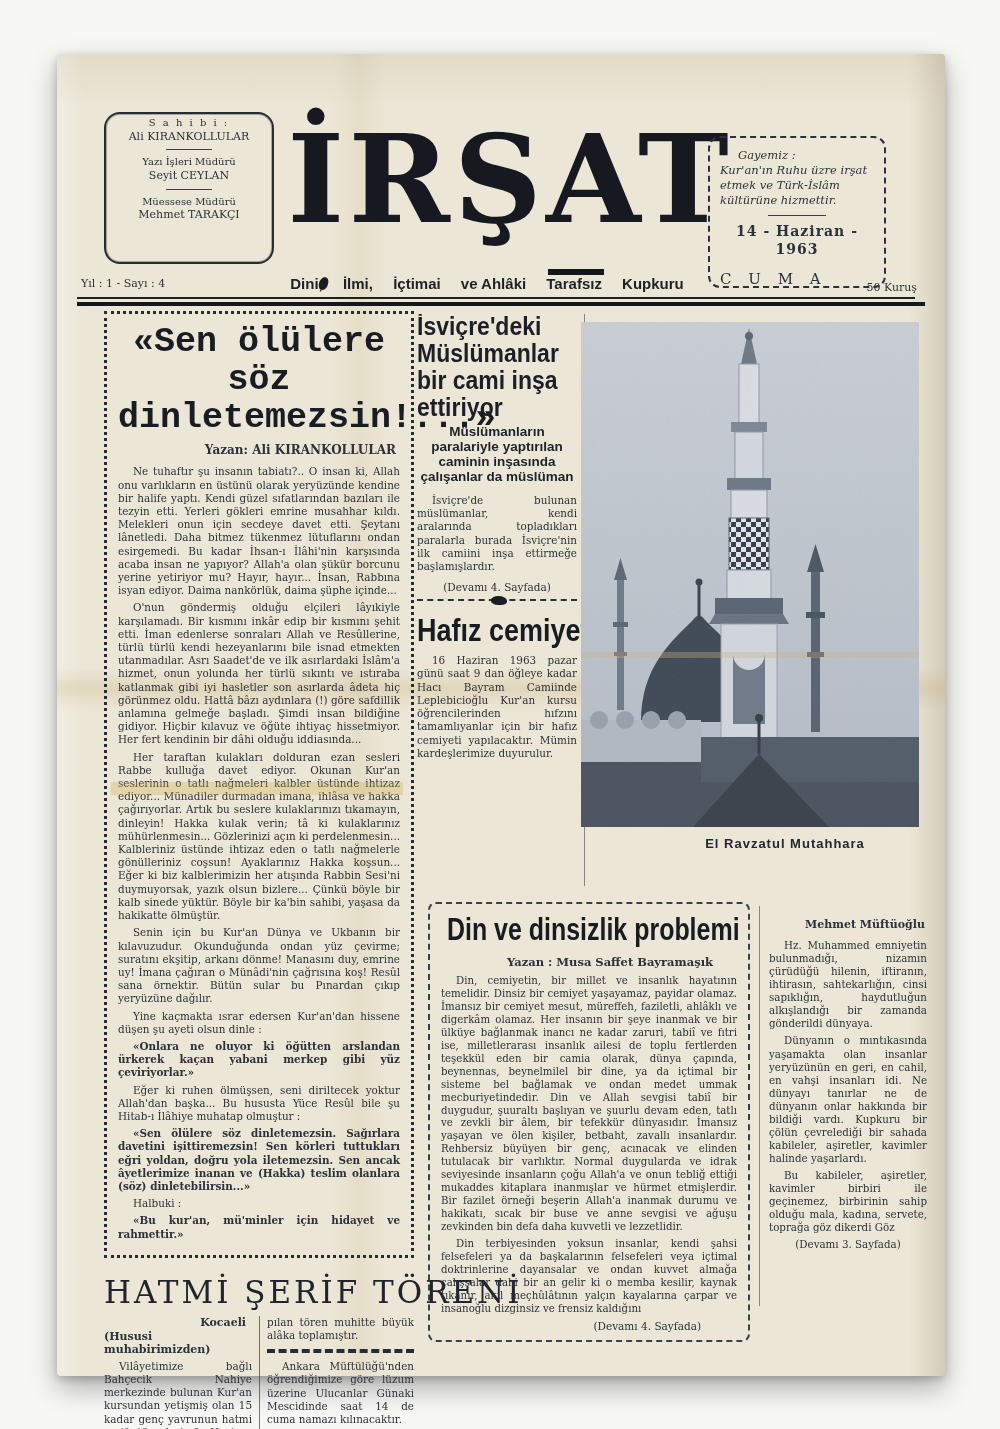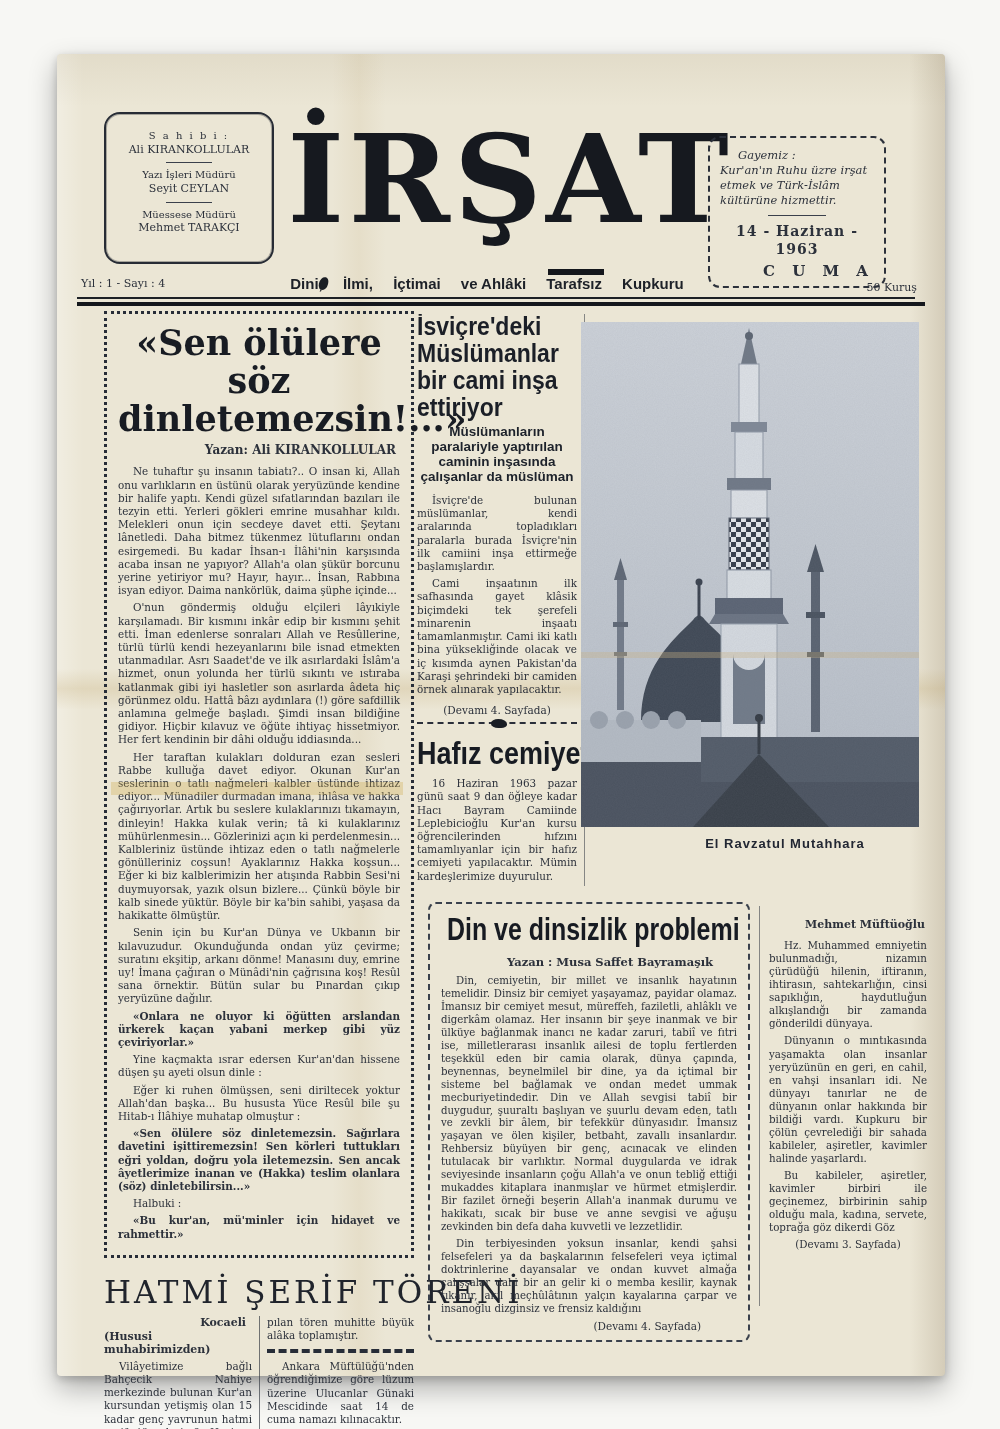--- a/index.html
+++ b/index.html
@@ -20,63 +20,63 @@
       linear-gradient(90deg, rgba(255,255,255,0.3) 0%, rgba(0,0,0,0) 3%, rgba(0,0,0,0) 96%, rgba(120,100,70,0.20) 100%);
     box-shadow:0 12px 28px rgba(0,0,0,0.30), 0 3px 8px rgba(0,0,0,0.18);
     border-radius:4px;
     color:#2c313b;
   }
   
   .imprint-box{
     position:absolute;left:47px;top:58px;width:170px;height:152px;
     border:2.5px solid #272c35;border-radius:16px;
     box-shadow:inset 0 0 0 1px rgba(39,44,53,0.35);
-    text-align:center;padding-top:16px;box-sizing:border-box;
+    text-align:center;padding-top:3px;box-sizing:border-box;
     font-size:10px;line-height:1.25;
   }
   .imprint-box .lbl{letter-spacing:2px;}
   .imprint-box .nm{font-weight:normal;font-size:11px;margin-bottom:2px;}
   .imprint-div{width:46px;height:1px;background:#3a404b;margin:6px auto;}
   .logo{
     position:absolute;left:218px;top:64px;width:470px;
     font-family:"DejaVu Serif", serif;font-weight:bold;
     font-size:122px;line-height:1;letter-spacing:4px;color:#16191f;
     text-align:center;
   }
   .purpose-box{
     position:absolute;left:651px;top:82px;width:178px;height:152px;
     border:2px dashed #2c313b;border-radius:12px;
     box-sizing:border-box;padding:10px 10px 0 10px;
     font-style:italic;font-size:11.5px;line-height:1.3;text-align:left;
   }
   .purpose-box .p-label{margin-left:18px;}
   .purpose-div{width:58px;height:1.5px;background:#3a404b;margin:7px auto 6px auto;}
   .purpose-date{font-style:normal;font-weight:bold;font-size:14px;text-align:center;letter-spacing:1px;}
-  .purpose-day{font-style:normal;font-weight:bold;font-size:15px;text-align:right;letter-spacing:6px;margin-top:3px;}
+  .purpose-day{font-style:normal;font-weight:normal;font-size:15px;text-align:left;letter-spacing:6px;margin-top:11px;}
   .info-row{position:absolute;left:0;top:221px;width:100%;height:20px;font-size:11px;}
   .issue-no{position:absolute;left:24px;top:2px;text-align:right;}
   .motto{
     position:absolute;left:120px;top:0;width:620px;text-align:center;
     font-family:"Liberation Sans", sans-serif;font-weight:bold;font-size:15px;color:#1d2128;
   }
   .motto span{display:inline-block;margin:0 8px;position:relative;}
   .motto .bar-over{position:absolute;left:2px;top:-6px;width:56px;height:6px;background:#14171c;}
   .ink-blot{position:absolute;left:262px;top:2px;width:9px;height:13px;background:#1a1e24;border-radius:60% 40% 55% 45%;transform:rotate(12deg);}
   .price{position:absolute;right:28px;top:6px;font-size:11px;}
   .rule-thin{position:absolute;left:20px;top:243px;width:838px;height:2px;background:#1d2126;}
   .rule-thick{position:absolute;left:20px;top:248px;width:848px;height:4px;background:#14171c;}
   
   .left-col{position:absolute;left:47px;top:257px;width:310px;}
   .lead-box{
     border:3px dotted #272d38;padding:8px 11px 10px 11px;position:relative;
     box-sizing:border-box;
   }
   .lead-head{
     font-weight:bold;font-size:35px;line-height:1.08;text-align:center;
-    color:#181c23;margin:2px 0 6px 0;
+    color:#181c23;margin:2px 0 6px 0;font-family:Liberation Mono, monospace;
   }
   .lead-byline{text-align:right;font-weight:bold;font-size:12px;margin:0 4px 8px 0;}
   .body-p{font-size:10.4px;line-height:1.27;text-align:justify;margin:0 0 4px 0;text-indent:15px;}
   .body-p.bq{font-weight:bold;text-indent:15px;}
   .stain{position:absolute;left:4px;top:468px;width:96%;height:13px;background:rgba(205,170,70,0.30);pointer-events:none;}
   .hatmi{margin-top:16px;}
   .hatmi-head{
     font-size:31px;font-weight:normal;letter-spacing:3px;color:#20242c;
     text-align:center;margin:0 0 6px 0;white-space:nowrap;
   }
@@ -186,22 +186,22 @@
     <div class="lead-box">
       <div class="lead-head">
         <div>«Sen ölülere söz</div>
         <div>dinletemezsin!...»</div>
       </div>
       <div class="lead-byline">Yazan: Ali KIRANKOLLULAR</div>
       <p class="body-p">Ne tuhaftır şu insanın tabiatı?.. O insan ki, Allah onu varlıkların en üstünü olarak yeryüzünde kendine bir halife yaptı. Kendi güzel sıfatlarından bazıları ile tezyin etti. Yerleri gökleri emrine musahhar kıldı. Melekleri onun için secdeye davet etti. Şeytanı lânetledi. Daha bitmez tükenmez lütuflarını ondan esirgemedi. Bu kadar İhsan-ı İlâhi'nin karşısında acaba insan ne yapıyor? Allah'a olan şükür borcunu yerine yetiriyor mu? Hayır, hayır... İnsan, Rabbına isyan ediyor. Daima nankörlük, daima şüphe içinde...</p>
       <p class="body-p">O'nun göndermiş olduğu elçileri lâyıkiyle karşılamadı. Bir kısmını inkâr edip bir kısmını şehit etti. İman edenlerse sonraları Allah ve Resûllerine, türlü türlü kendi hezeyanlarını bile isnad etmekten utanmadılar. Asrı Saadet'de ve ilk asırlardaki İslâm'a hizmet, onun yolunda her türlü sıkıntı ve ıstıraba katlanmak gibi iyi hasletler son asırlarda âdeta hiç görünmez oldu. Hattâ bâzı aydınlara (!) göre safdillik anlamına gelmeğe başladı. Şimdi insan bildiğine gidiyor. Hiçbir kılavuz ve öğüte ihtiyaç hissetmiyor. Her fert kendinin bir dâhi olduğu iddiasında...</p>
       <p class="body-p">Her taraftan kulakları dolduran ezan sesleri Rabbe kulluğa davet ediyor. Okunan Kur'an seslerinin o tatlı nağmeleri kalbler üstünde ihtizaz ediyor... Münadiler durmadan imana, ihlâsa ve hakka çağırıyorlar. Artık bu seslere kulaklarınızı tıkamayın, dinleyin! Hakka kulak verin; tâ ki kulaklarınız mühürlenmesin... Gözlerinizi açın ki perdelenmesin... Kalbleriniz üstünde ihtizaz eden o tatlı nağmelerle gönülleriniz coşsun! Ayaklarınız Hakka koşsun... Eğer ki biz kalblerimizin her atışında Rabbin Sesi'ni duymuyorsak, yazık olsun bizlere... Çünkü böyle bir kalb sinede yüktür. Böyle bir ka'bin sahibi, yaşasa da hakikatte ölmüştür.</p>
       <p class="body-p">Senin için bu Kur'an Dünya ve Ukbanın bir kılavuzudur. Okunduğunda ondan yüz çevirme; suratını ekşitip, arkanı dönme! Manasını duy, emrine uy! İmana çağıran o Münâdi'nin çağrısına koş! Resûl sana örnektir. Bütün sular bu Pınardan çıkıp yeryüzüne dağılır.</p>
+      <p class="body-p">Yine kaçmakta ısrar edersen Kur'an'dan hissene düşen şu ayeti olsun dinle :</p>
       <p class="body-p bq">«Onlara ne oluyor ki öğütten arslandan ürkerek kaçan yabani merkep gibi yüz çeviriyorlar.»</p>
-      <p class="body-p">Yine kaçmakta ısrar edersen Kur'an'dan hissene düşen şu ayeti olsun dinle :</p>
       <p class="body-p">Eğer ki ruhen ölmüşsen, seni diriltecek yoktur Allah'dan başka... Bu hususta Yüce Resûl bile şu Hitab-ı İlâhiye muhatap olmuştur :</p>
       <p class="body-p bq">«Sen ölülere söz dinletemezsin. Sağırlara davetini işittiremezsin! Sen körleri tuttukları eğri yoldan, doğru yola iletemezsin. Sen ancak âyetlerimize inanan ve (Hakka) teslim olanlara (söz) dinletebilirsin...»</p>
       <p class="body-p">Halbuki :</p>
       <p class="body-p bq">«Bu kur'an, mü'minler için hidayet ve rahmettir.»</p>
       <div class="stain"></div>
     </div>
 
     <div class="hatmi">
       <h2 class="hatmi-head">HATMİ ŞERİF TÖRENİ</h2>
       <div class="hatmi-cols">
@@ -218,21 +218,20 @@
 
         </div>
       </div>
     </div>
   </div>
 
   <div class="mid-col">
     <h3 class="mid-head">İsviçre'deki Müslümanlar bir cami inşa ettiriyor</h3>
     <div class="mid-sub">Müslümanların paralariyle yaptırılan caminin inşasında çalışanlar da müslüman</div>
     <p class="body-p">İsviçre'de bulunan müslümanlar, kendi aralarında topladıkları paralarla burada İsviçre'nin ilk camiini inşa ettirmeğe başlamışlardır.</p>
-    <p class="body-p">Cami inşaatının ilk safhasında gayet klâsik biçimdeki tek şerefeli minarenin inşaatı tamamlanmıştır. Cami iki katlı bina yüksekliğinde olacak ve iç kısımda aynen Pakistan'da Karaşi şehrindeki bir camiden örnek alınarak yapılacaktır.</p>
     <div class="cont">(Devamı 4. Sayfada)</div>
     <div class="wavy-div">
         <span class="smudge"></span>
       </div>
     <h4 class="hafiz-head">Hafız cemiyeti</h4>
     <p class="body-p">16 Haziran 1963 pazar günü saat 9 dan öğleye kadar Hacı Bayram Camiinde Leplebicioğlu Kur'an kursu öğrencilerinden hıfzını tamamlıyanlar için bir hafız cemiyeti yapılacaktır. Mümin kardeşlerimize duyurulur.</p>
   </div>
 
   <div class="photo-col">
     <svg class="photo-frame" viewBox="0 0 338 505" xmlns="http://www.w3.org/2000/svg">

